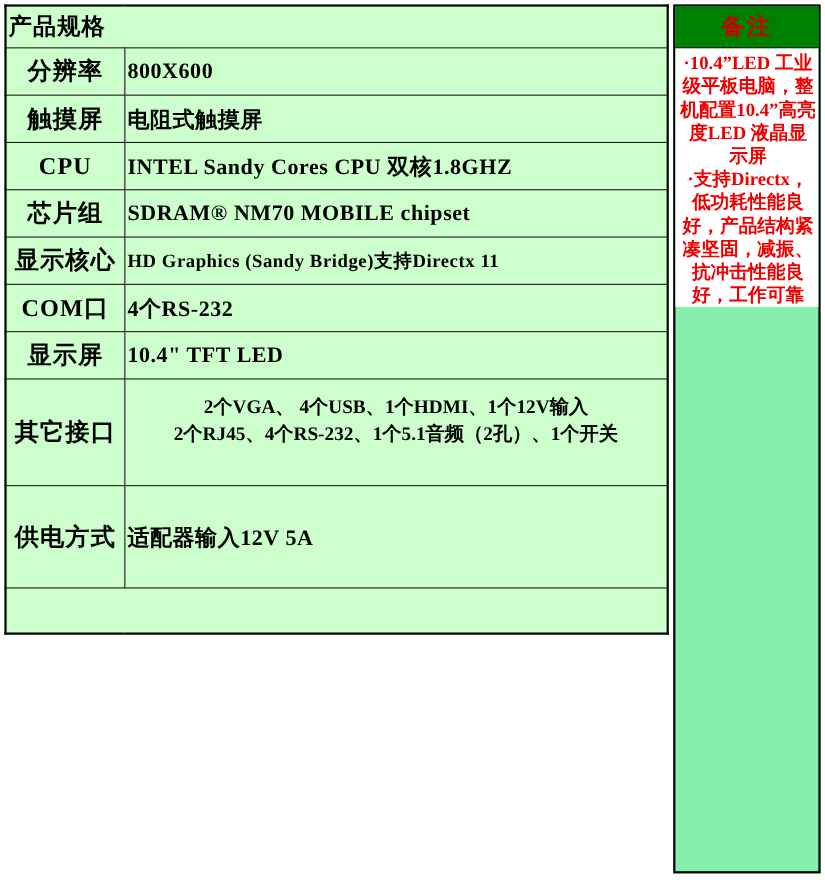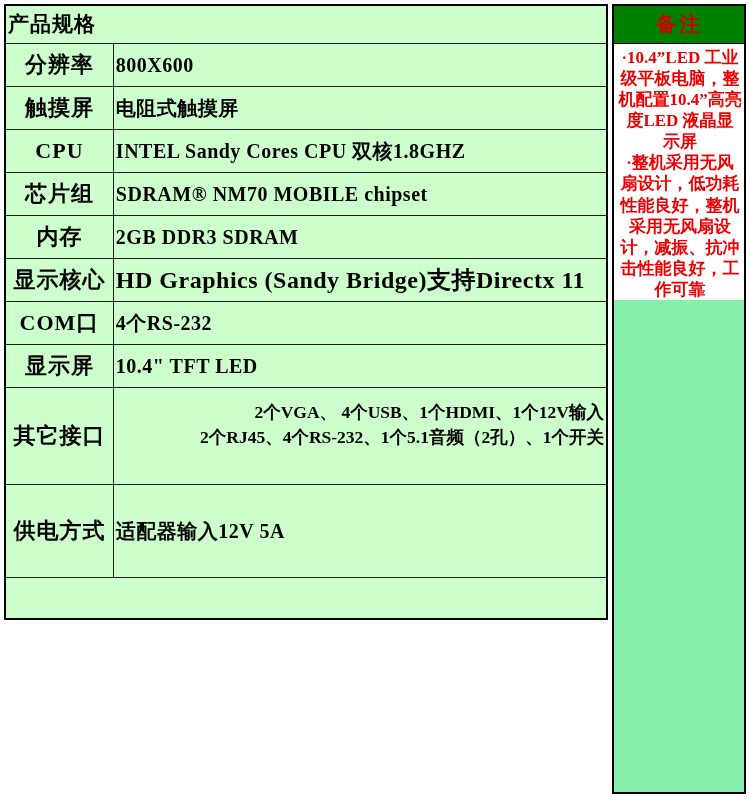--- a/index.html
+++ b/index.html
@@ -64,29 +64,29 @@
     letter-spacing: 1px;
     white-space: nowrap;
   }
   .value-cell {
     text-align: left;
     font-size: 20px;
     letter-spacing: 0.5px;
     white-space: nowrap;
   }
   .value-cell.small {
-    font-size: 24px;
+    font-size: 17px;
   }
   .row-std td { height: 42px; }
   .row-ports td { height: 96px; }
   .row-power td { height: 92px; margin-left: 20px; }
 
   
   .ports-value {
-    text-align: right;
+    text-align: center;
     padding-left: 3px;
     font-size: 17.5px;
     line-height: 1.45;
     letter-spacing: 0;
     white-space: nowrap;
   }
   .ports-value .line {
     display: block;
   }
   .ports-value .pad { display: block; height: 22px; }
@@ -170,24 +170,20 @@
       <tr class="row-std">
         <td class="label-cell">CPU</td>
         <td class="value-cell">INTEL Sandy Cores CPU 双核1.8GHZ</td>
       </tr>
 
       <tr class="row-std">
         <td class="label-cell">芯片组</td>
         <td class="value-cell">SDRAM® NM70 MOBILE chipset</td>
       </tr>
 
-      <tr class="row-std">
-        <td class="label-cell">内存</td>
-        <td class="value-cell">2GB DDR3 SDRAM</td>
-      </tr>
 
 
       <tr class="row-std">
         <td class="label-cell">显示核心</td>
         <td class="value-cell small">HD Graphics (Sandy Bridge)支持Directx 11</td>
       </tr>
 
 
       <tr class="row-std">
         <td class="label-cell">COM口</td>
@@ -219,17 +215,17 @@
 
     </tbody>
   </table>
 
   <div id="notes-col">
     <div id="notes-header">
       <span class="notes-title">备注</span>
     </div>
     <div id="notes-body">
       <p class="note-para">·10.4”LED 工业级平板电脑，整机配置10.4”高亮度LED 液晶显示屏</p>
-      <p class="note-para">·整机采用无风扇设计，低功耗性能良好，整机采用无风扇设计，减振、抗冲击性能良好，工作可靠</p>
+      <p class="note-para">·支持Directx，低功耗性能良好，产品结构紧凑坚固，减振、抗冲击性能良好，工作可靠</p>
     </div>
   </div>
 
 </div>
 
 </body></html>

